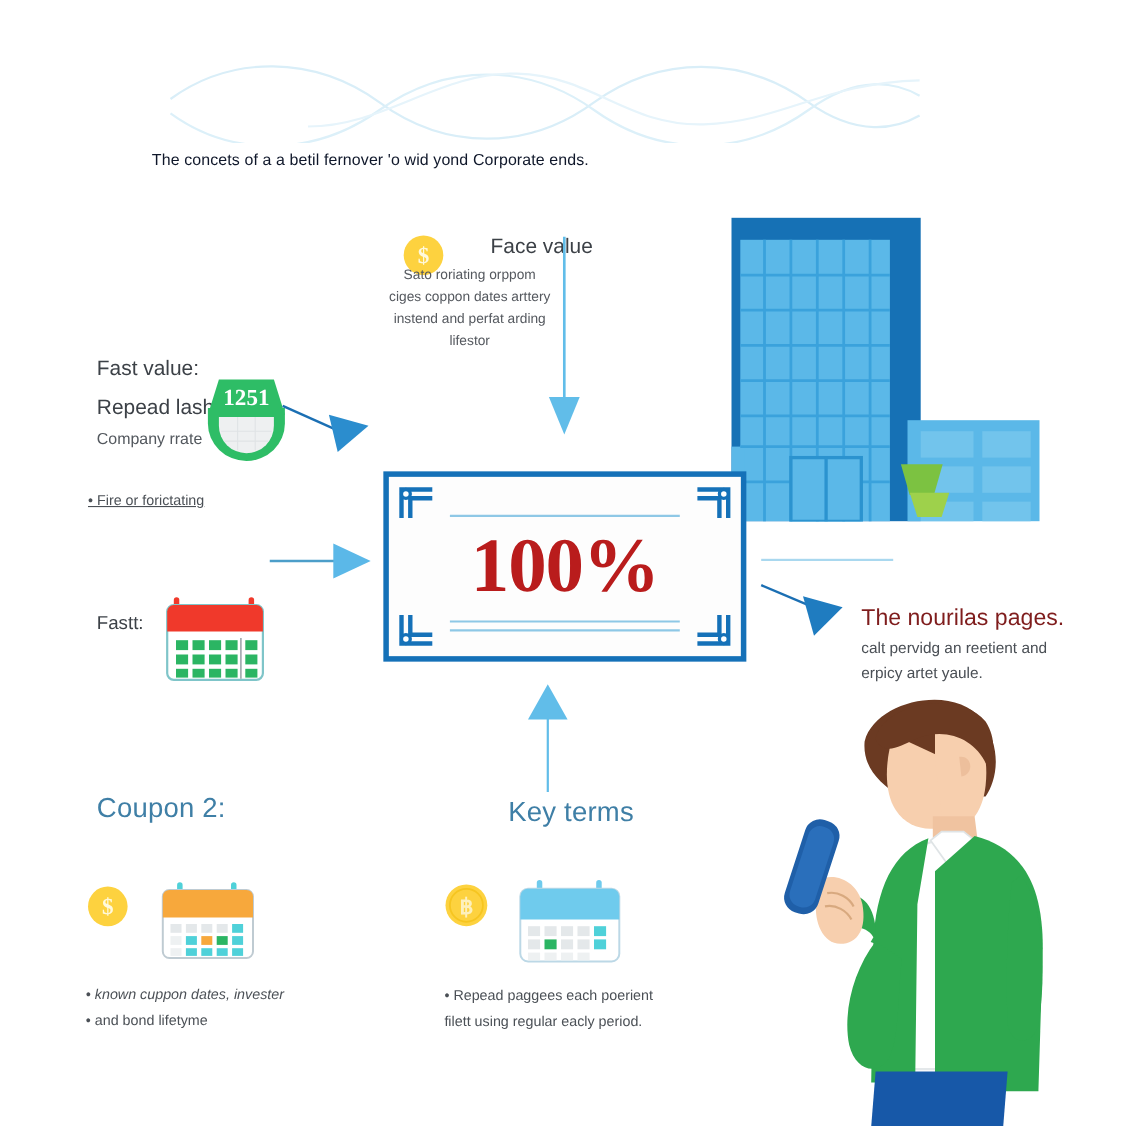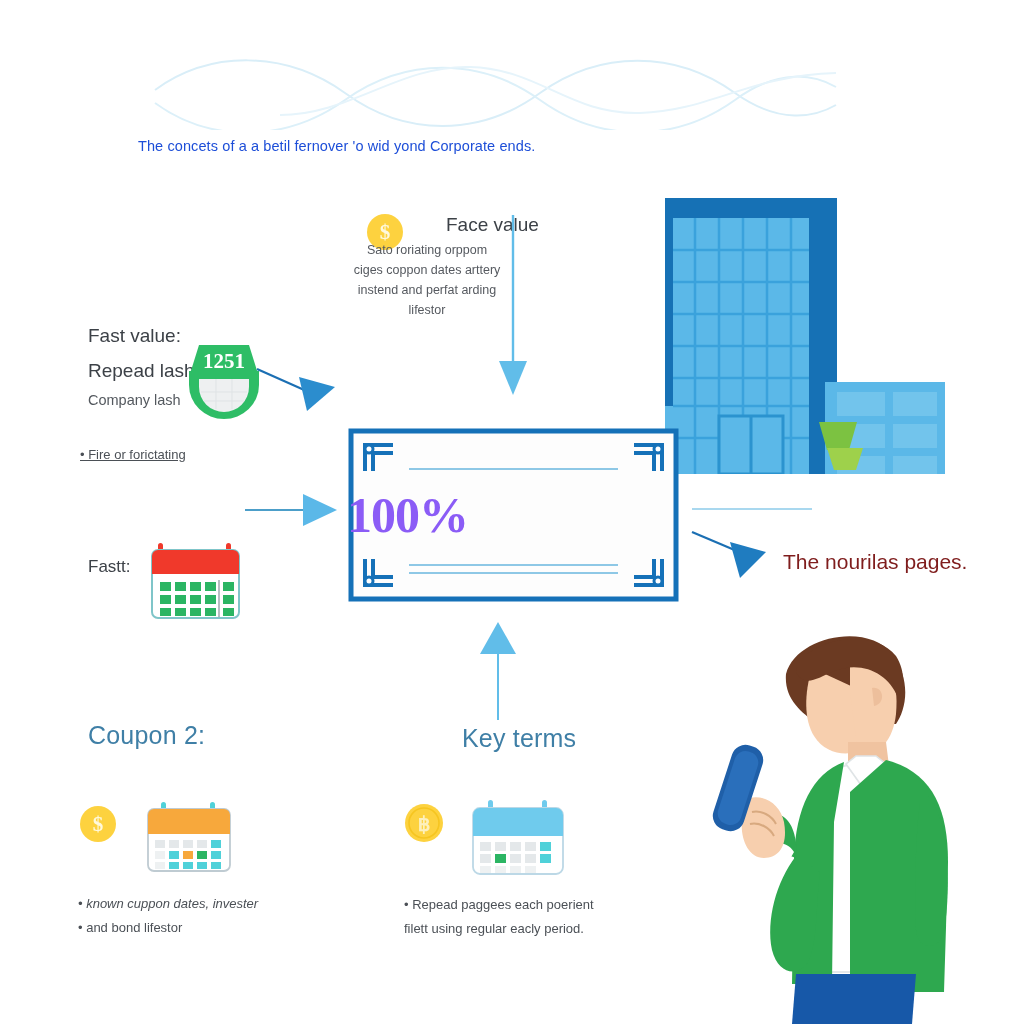--- a/index.html
+++ b/index.html
@@ -12,21 +12,21 @@
   }
   .stage{position:absolute;inset:0;}
   .abs{position:absolute;}
 
   
   .waves{left:150px;top:55px;width:690px;height:75px;}
 
   
   .intro{
     left:138px;top:138px;width:560px;
-    font-size:14.5px;color:#1d4ed8;letter-spacing:.1px;
+    font-size:14.5px;color:#0f172a;letter-spacing:.1px;
   }
 
   
   .h-dark{font-size:19px;color:#3c4147;font-weight:400;}
   .h-blue{font-size:25px;color:#3f7fa6;font-weight:400;letter-spacing:.2px;}
   .sub{font-size:14px;color:#4a4f55;line-height:22px;}
   .small{font-size:12.5px;color:#55595f;line-height:20px;}
   .bullet{font-size:13px;color:#4b5056;line-height:23px;}
 
   
@@ -44,21 +44,21 @@
 
   
   .tc-coin{left:366px;top:213px;width:38px;height:38px;}
   .tc-title{left:417px;top:214px;font-size:19px;color:#3c4147;margin-left:29px;}
   .tc-body{left:352px;top:240px;width:150px;text-align:center;}
 
   
   .bill{left:347px;top:427px;width:333px;height:176px;}
   .bill-pct{
     position:absolute;left:0;right:0;top:50%;transform:translateY(-50%);
-    text-align:left;font-size:50px;font-weight:700;color:#8b5cf6;
+    text-align:center;font-size:70px;font-weight:700;color:#b91c1c;
     font-family:"Liberation Serif", serif;letter-spacing:-1px;
   }
 
   
   .rule-r{left:692px;top:508px;width:120px;height:2px;background:#a9d8ef;}
   .rt-title{left:783px;top:550px;font-size:21px;color:#7f1d1d;}
   .rt-body{left:783px;top:578px;width:175px;}
 
   
   .bl-title{left:88px;top:721px;}
@@ -145,21 +145,21 @@
 
   <div class="abs" style="left:495px;top:215px;width:36px;height:182px;">
     <svg width="36" height="182" viewBox="0 0 36 182">
       <line x1="18" y1="0" x2="18" y2="148" stroke="#61bde9" stroke-width="2.4"></line>
       <polygon points="4,146 32,146 18,180" fill="#61bde9"></polygon>
     </svg>
   </div>
 
   <div class="abs tl-title h-dark">Fast value:</div>
   <div class="abs tl-l2">Repead lash</div>
-  <div class="abs tl-l3">Company lash</div>
+  <div class="abs tl-l3">Company rrate</div>
   <div class="abs tl-bul bullet">• Fire or forictating</div>
 
   <div class="abs badge">
     <svg width="78" height="90" viewBox="0 0 78 90">
       <path d="M14 8 L64 8 L74 40 L4 40 Z" fill="#2ebd66"></path>
       <path d="M4 34 L74 34 L74 48 A35 34 0 0 1 4 48 Z" fill="#2ebd66"></path>
       <path d="M14 42 L64 42 L64 50 A25 25 0 0 1 14 50 Z" fill="#eef0f1"></path>
       <g stroke="#dfe3e5" stroke-width="1">
         <line x1="31" y1="42" x2="31" y2="72"></line>
           <line x1="47" y1="42" x2="47" y2="72"></line>
@@ -249,20 +249,21 @@
 
   <div class="abs" style="left:478px;top:620px;width:40px;height:100px;">
     <svg width="40" height="100" viewBox="0 0 40 100">
       <line x1="20" y1="100" x2="20" y2="30" stroke="#61bde9" stroke-width="2"></line>
       <polygon points="20,2 38,34 2,34" fill="#61bde9"></polygon>
     </svg>
   </div>
 
   <div class="abs rule-r"></div>
   <div class="abs rt-title">The nourilas pages.</div>
+  <div class="abs rt-body sub">calt pervidg an reetient and erpicy artet yaule.</div>
 
   <div class="abs person">
     <svg width="324" height="392" viewBox="0 0 324 392">
 
       <path d="M86 42 C96 4, 168 -10, 192 22 C 212 48, 206 78, 196 92 L118 92 C100 80, 84 66, 86 42 Z" fill="#6b3a22"></path>
 
       <path d="M112 36 C104 62, 104 88, 114 104 C 124 120, 142 124, 156 120 L 164 60 Z" fill="#f7cfae"></path>
       <path d="M150 18 C 186 16, 200 46, 196 82 C 193 110, 178 124, 158 122 L 150 60 Z" fill="#f7cfae"></path>
 
       <path d="M96 40 C 100 10, 170 -8, 196 24 C 206 40, 204 56, 198 66 C 188 40, 160 28, 132 40 C 118 46, 104 56, 96 40 Z" fill="#6b3a22"></path>
@@ -326,21 +327,21 @@
         <rect x="67" y="51" width="10" height="8" fill="#4fd1d9"></rect>
         <rect x="11" y="62" width="10" height="7" fill="#eef1f2"></rect>
         <rect x="25" y="62" width="10" height="7" fill="#4fd1d9"></rect>
         <rect x="39" y="62" width="10" height="7" fill="#4fd1d9"></rect>
         <rect x="53" y="62" width="10" height="7" fill="#4fd1d9"></rect>
         <rect x="67" y="62" width="10" height="7" fill="#4fd1d9"></rect>
       </g>
     </svg>
   </div>
   <div class="abs bl-b1 bullet">• known cuppon dates, invester</div>
-  <div class="abs bl-b2 bullet">• and bond lifestor</div>
+  <div class="abs bl-b2 bullet">• and bond lifetyme</div>
 
   <div class="abs bc-title h-blue">Key terms</div>
   <div class="abs bc-coin">
     <svg width="40" height="40" viewBox="0 0 40 40">
       <circle cx="20" cy="20" r="19" fill="#fdd23f"></circle>
       <circle cx="20" cy="20" r="15" fill="none" stroke="#f6c520" stroke-width="1.6"></circle>
       <text x="20" y="28" text-anchor="middle" font-family="Liberation Serif, serif" font-size="20" font-weight="700" fill="#fdf0bd">฿</text>
     </svg>
   </div>
   <div class="abs cal-blue">

